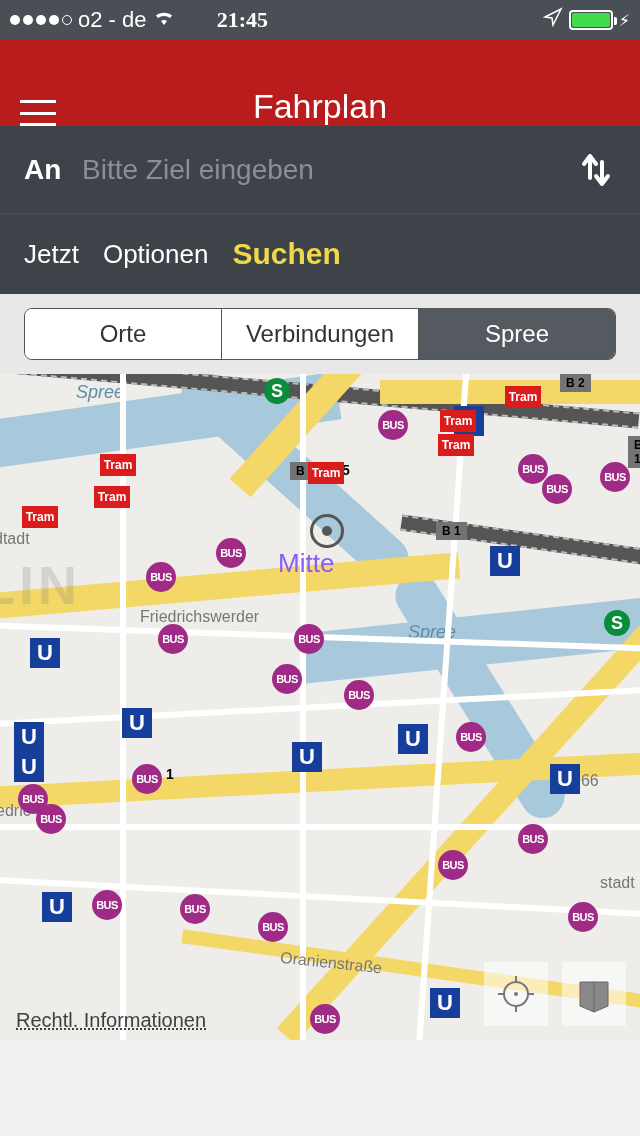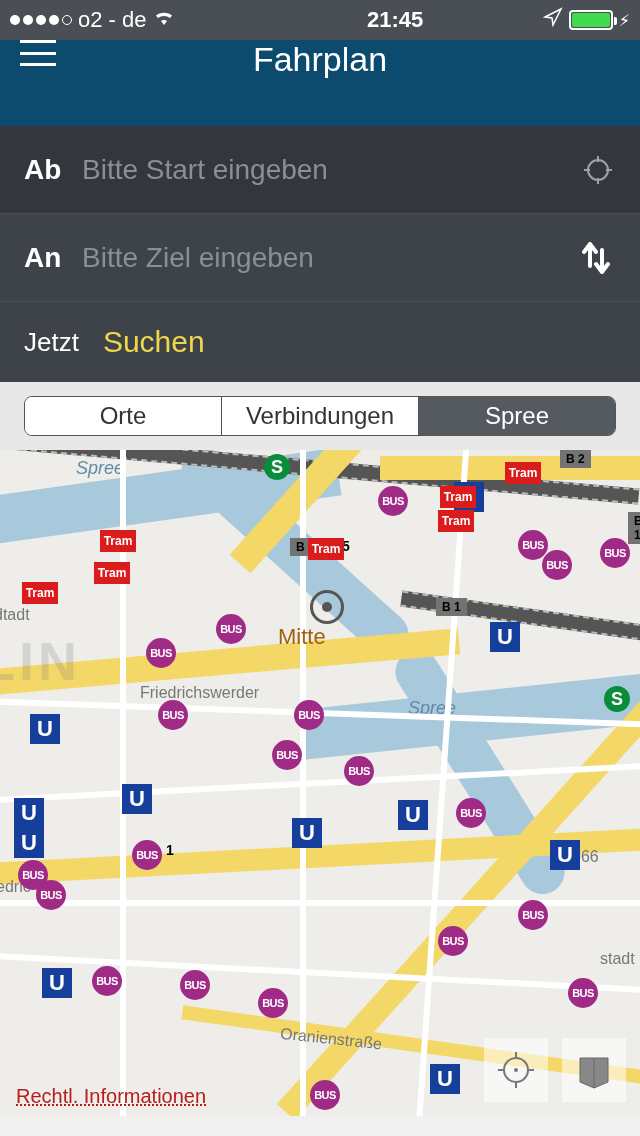--- a/index.html
+++ b/index.html
@@ -14,43 +14,43 @@
   .status-bar {
     height: 40px;
     background: #4a4f55;
     color: #fff;
     display: flex;
     align-items: center;
     padding: 0 10px;
     font-size: 22px;
   }
   .status-left { display: flex; align-items: center; gap: 6px; flex: 1; }
-  .status-center { flex: 1; text-align: right; font-weight: 600; }
+  .status-center { flex: 1; text-align: left; font-weight: 600; font-family: Liberation Serif, serif; }
   .status-right { flex: 1; display: flex; justify-content: flex-end; align-items: center; gap: 6px; }
   .dots { display: flex; gap: 3px; }
   .dot { width: 10px; height: 10px; border-radius: 50%; background: #fff; }
   .dot.empty { background: transparent; border: 1px solid #fff; }
   .wifi-icon svg, .nav-arrow svg { fill: #fff; }
   .battery {
     width: 44px; height: 20px; border: 2px solid #fff; border-radius: 4px;
     display: flex; align-items: center; padding: 1px;
     position: relative;
   }
   .battery::after {
     content: ''; position: absolute; right: -6px; top: 5px;
     width: 3px; height: 8px; background: #fff; border-radius: 0 2px 2px 0;
   }
   .battery-fill { width: 100%; height: 100%; background: #3fdb4b; border-radius: 2px; }
   .bolt { color: #fff; font-size: 16px; }
 
   .header {
     height: 86px;
-    background: #0c4a6e;
+    background: #b91c1c;
     display: flex;
-    align-items: flex-start;
+    align-items: flex-end;
     padding: 0 20px;
     position: relative;
   }
   .hamburger { width: 36px; height: 26px; display: flex; flex-direction: column; justify-content: space-between; }
   .hamburger span { display: block; height: 3px; background: #fff; }
   .header-title { position: absolute; left: 0; right: 0; text-align: center; color: #fff; font-size: 34px; font-weight: 500; pointer-events: none; }
 
   .search-form { background: #3e434a; padding: 0; }
   .form-row {
     display: flex; align-items: center;
@@ -66,26 +66,26 @@
   .row-input::placeholder { color: #8a8f96; }
   .row-icon { color: #9da2a8; width: 36px; height: 36px; display: flex; align-items: center; justify-content: center; }
   .swap-icon { color: #fff; width: 40px; }
 
   .form-bottom {
     display: flex; align-items: center;
     height: 80px; padding: 0 24px; gap: 24px;
   }
   .time-label { color: #fff; font-size: 26px; flex: 1; white-space: nowrap; overflow: hidden; text-overflow: ellipsis; }
   .btn-text { color: #fff; font-size: 26px; background: none; border: none; }
-  .btn-search { color: #f0d84b; font-size: 30px; font-weight: 400; background: none; border: none; }
+  .btn-search { color: #f0d84b; font-size: 30px; font-weight: 700; background: none; border: none; }
 
   .segmented-wrap { background: #e8e8e8; padding: 14px 24px; }
   .segmented {
     display: flex; border: 1px solid #555; border-radius: 8px; overflow: hidden;
-    height: 40px;
+    height: 52px;
   }
   .seg-btn {
     flex: 1; background: #fff; border: none; font-size: 24px; color: #333;
     border-right: 1px solid #555;
   }
   .seg-btn:last-child { border-right: none; }
   .seg-btn.active { background: #555a60; color: #fff; }
 
   .map {
     position: relative; width: 640px; height: 666px;
@@ -112,21 +112,21 @@
 
   .rail { position: absolute; background: #555; height: 16px; border-top: 2px dashed #bbb; border-bottom: 2px dashed #bbb; }
   .rail.ra1 { width: 700px; left: -60px; top: 8px; transform: rotate(5deg); }
   .rail.ra2 { width: 280px; left: 400px; top: 160px; transform: rotate(8deg); }
 
   .watermark {
     position: absolute; left: -18px; top: 180px;
     font-size: 54px; font-weight: 700; color: rgba(120,120,120,0.22);
     letter-spacing: 4px;
   }
-  .district { position: absolute; color: #a16207; font-size: 22px; }
+  .district { position: absolute; color: #8b5cf6; font-size: 26px; }
   .sub-label { position: absolute; color: #777; font-size: 16px; }
 
   .poi { position: absolute; display: flex; align-items: center; justify-content: center; font-weight: 700; color: #fff; }
   .poi.u { width: 30px; height: 30px; background: #163f9b; font-size: 22px; }
   .poi.s { width: 26px; height: 26px; background: #098d3a; border-radius: 50%; font-size: 18px; }
   .poi.bus { width: 30px; height: 30px; background: #a02b86; border-radius: 50%; font-size: 11px; letter-spacing: -0.5px; }
   .poi.tram { width: 36px; height: 22px; background: #db1c1c; font-size: 12px; }
   .poi.b { background: #737373; color: #000; padding: 2px 6px; font-size: 12px; }
 
   .crosshair-center {
@@ -138,21 +138,21 @@
     width: 10px; height: 10px; background: #555; border-radius: 50%;
     transform: translate(-50%,-50%);
   }
 
   .map-attrib {
     position: absolute; left: 20px; bottom: 44px;
     color: #888; font-size: 20px;
   }
   .map-legal {
     position: absolute; left: 16px; bottom: 8px;
-    color: #b91c1c; font-size: 20px; text-decoration: underline dotted;
+    color: #404040; font-size: 20px; text-decoration: underline dotted;
   }
   .map-controls {
     position: absolute; right: 14px; bottom: 14px;
     display: flex; gap: 14px;
   }
   .map-ctrl-btn {
     width: 64px; height: 64px; background: rgba(255,255,255,0.55);
     display: flex; align-items: center; justify-content: center;
     color: #777;
   }
@@ -193,44 +193,32 @@
 <div class="header">
   <div class="hamburger">
     <span></span>
       <span></span>
       <span></span>
   </div>
   <div class="header-title">Fahrplan</div>
 </div>
 
 <div class="search-form">
-  <div class="form-row dark">
-    <span class="row-label">Ab</span>
-    <input class="row-input" placeholder="Bitte Start eingeben" style="">
-    <span class="row-icon">
-      <svg width="32" height="32" viewBox="0 0 32 32">
-          <circle cx="16" cy="16" r="10" fill="none" stroke="#9da2a8" stroke-width="2"></circle>
-          <line x1="16" y1="2" x2="16" y2="8" stroke="#9da2a8" stroke-width="2"></line>
-          <line x1="16" y1="24" x2="16" y2="30" stroke="#9da2a8" stroke-width="2"></line>
-          <line x1="2" y1="16" x2="8" y2="16" stroke="#9da2a8" stroke-width="2"></line>
-          <line x1="24" y1="16" x2="30" y2="16" stroke="#9da2a8" stroke-width="2"></line>
-        </svg>
-    </span>
-  </div>
   <div class="form-row">
     <span class="row-label">An</span>
     <input class="row-input" placeholder="Bitte Ziel eingeben" style="">
     <span class="row-icon swap-icon">
       <svg width="36" height="40" viewBox="0 0 36 40">
           <path d="M12 6l0 22 M12 6l-6 8 M12 6l6 8 M24 34l0 -22 M24 34l-6 -8 M24 34l6 -8" stroke="#fff" stroke-width="4" fill="none" stroke-linecap="round"></path>
         </svg>
     </span>
   </div>
   <div class="form-bottom">
     <button class="btn-text">Jetzt</button>
+    <button class="btn-text">Optionen</button>
     <button class="btn-search">Suchen</button>
   </div>
 </div>
 
 <div class="segmented-wrap">
   <div class="segmented">
     <button class="seg-btn">Orte</button>
     <button class="seg-btn">Verbindungen</button>
     <button class="seg-btn active">Spree</button>
   </div>

